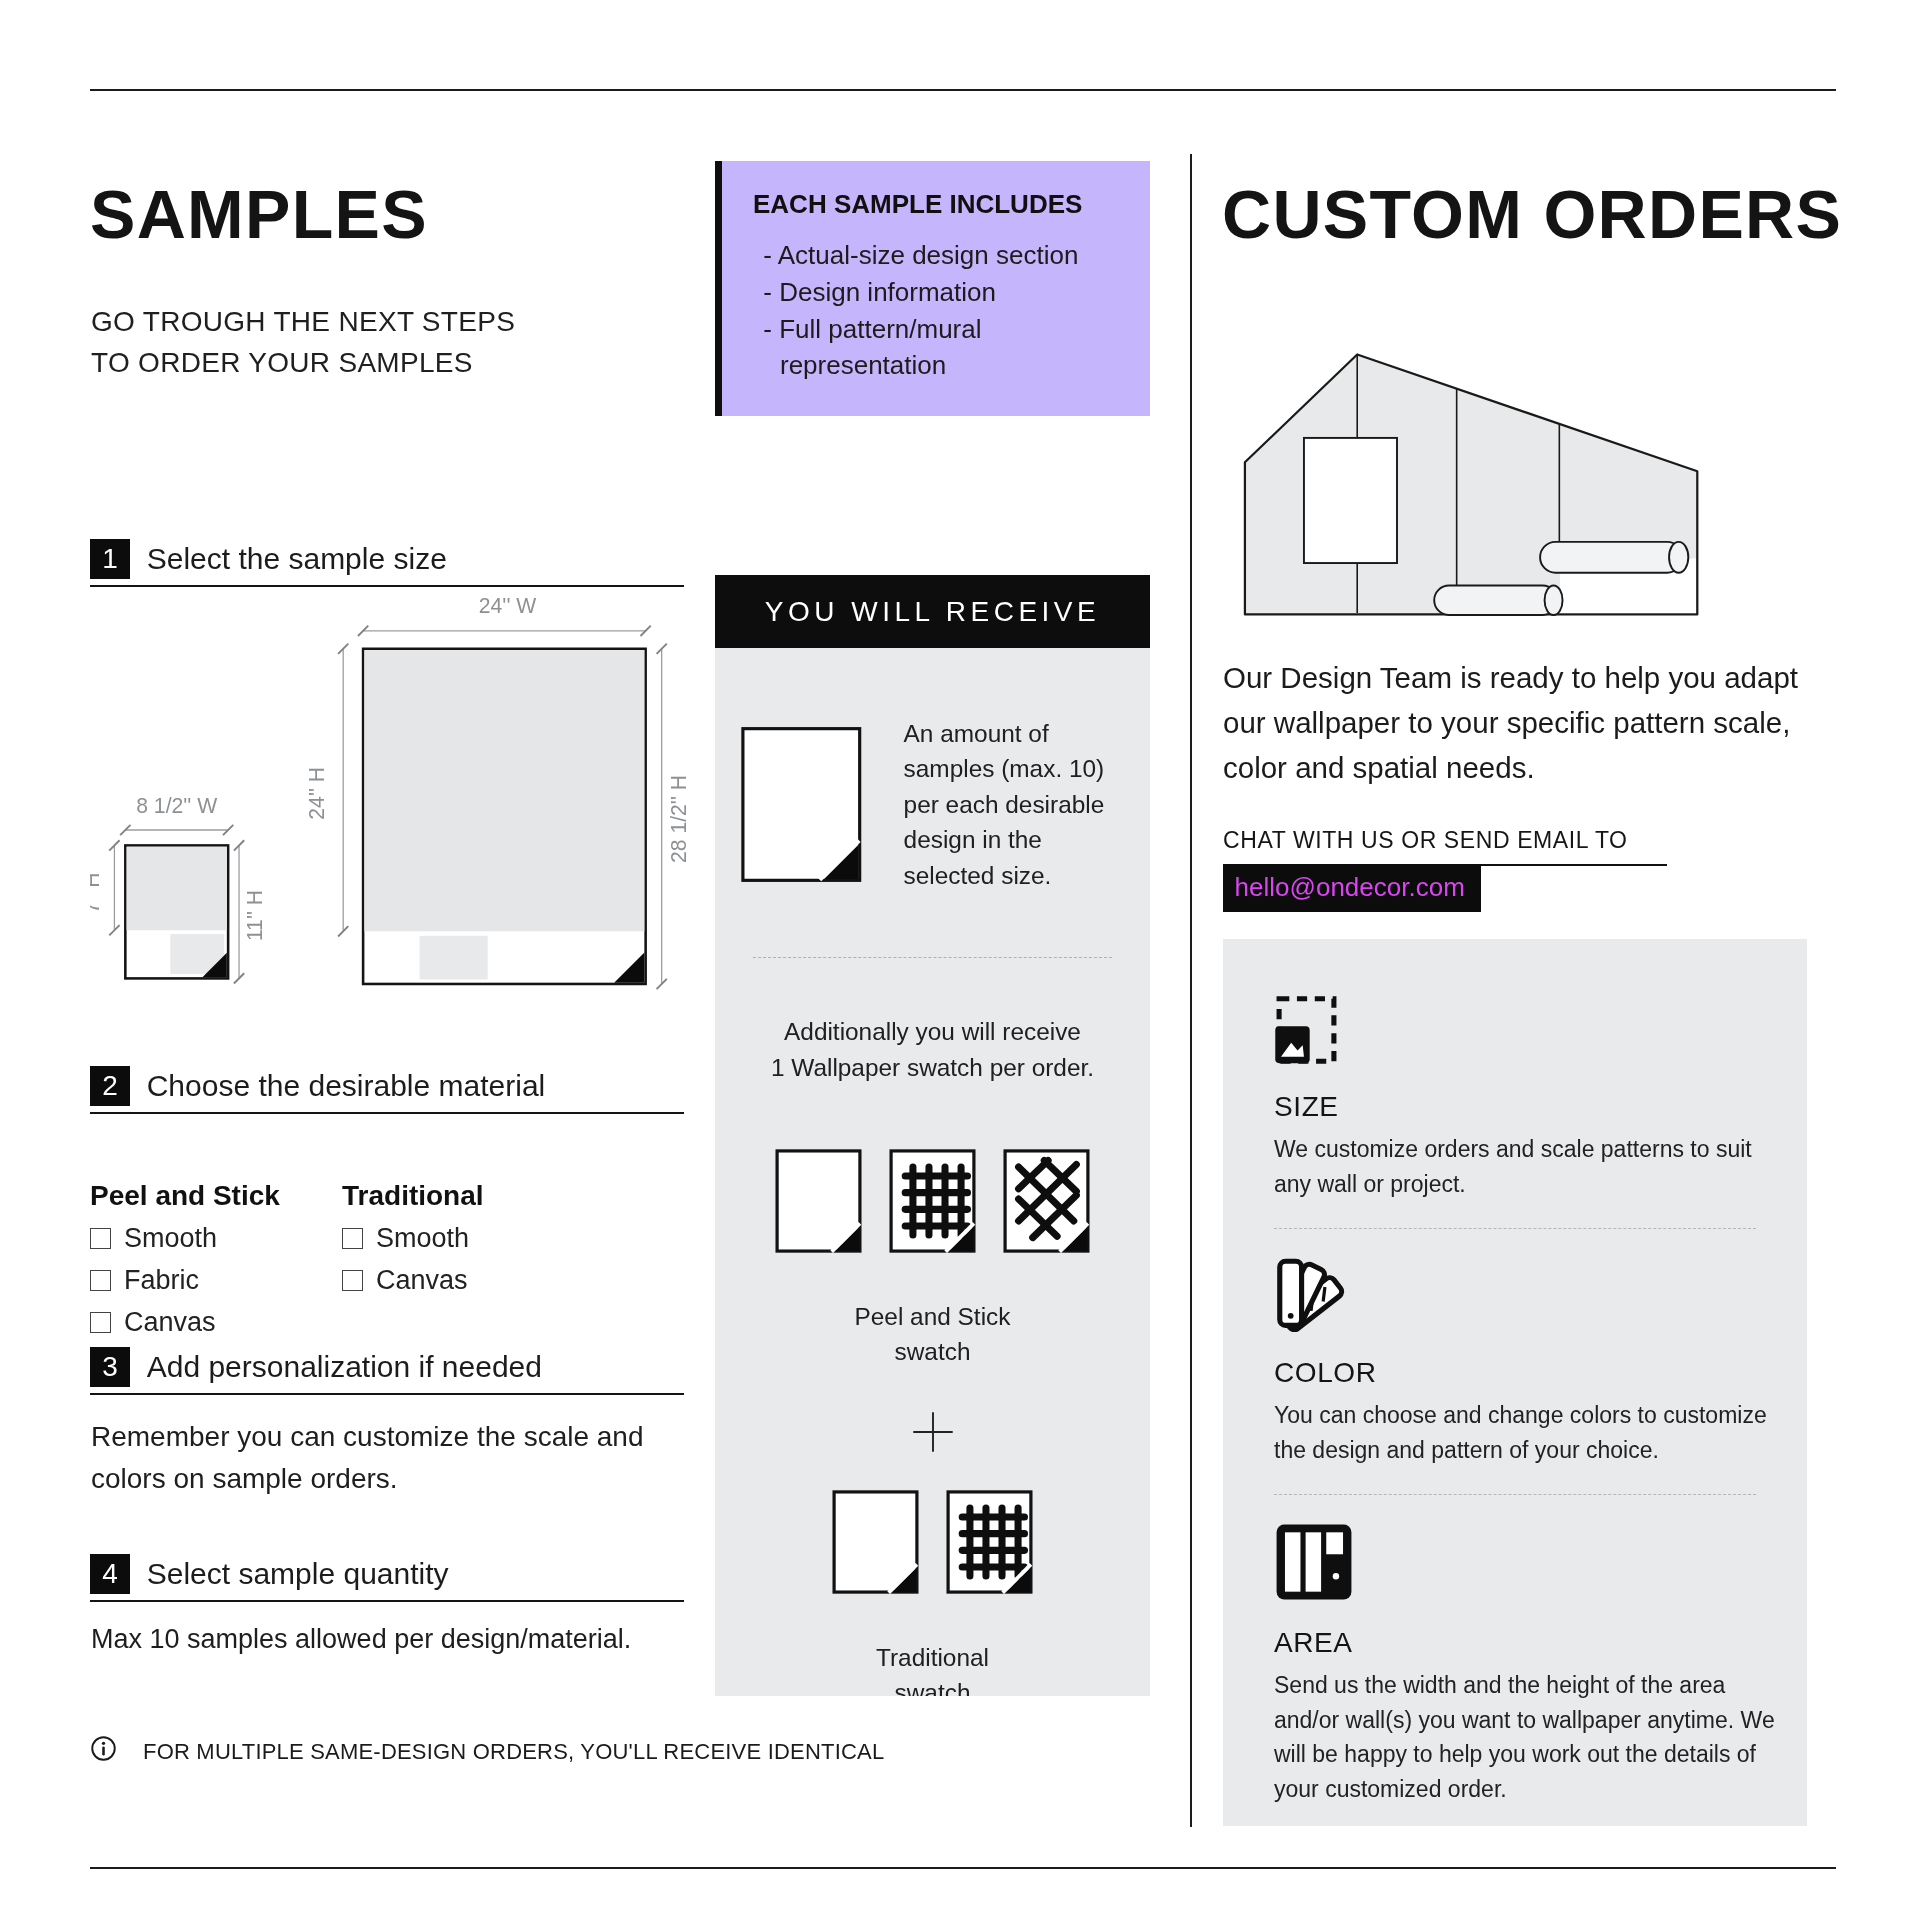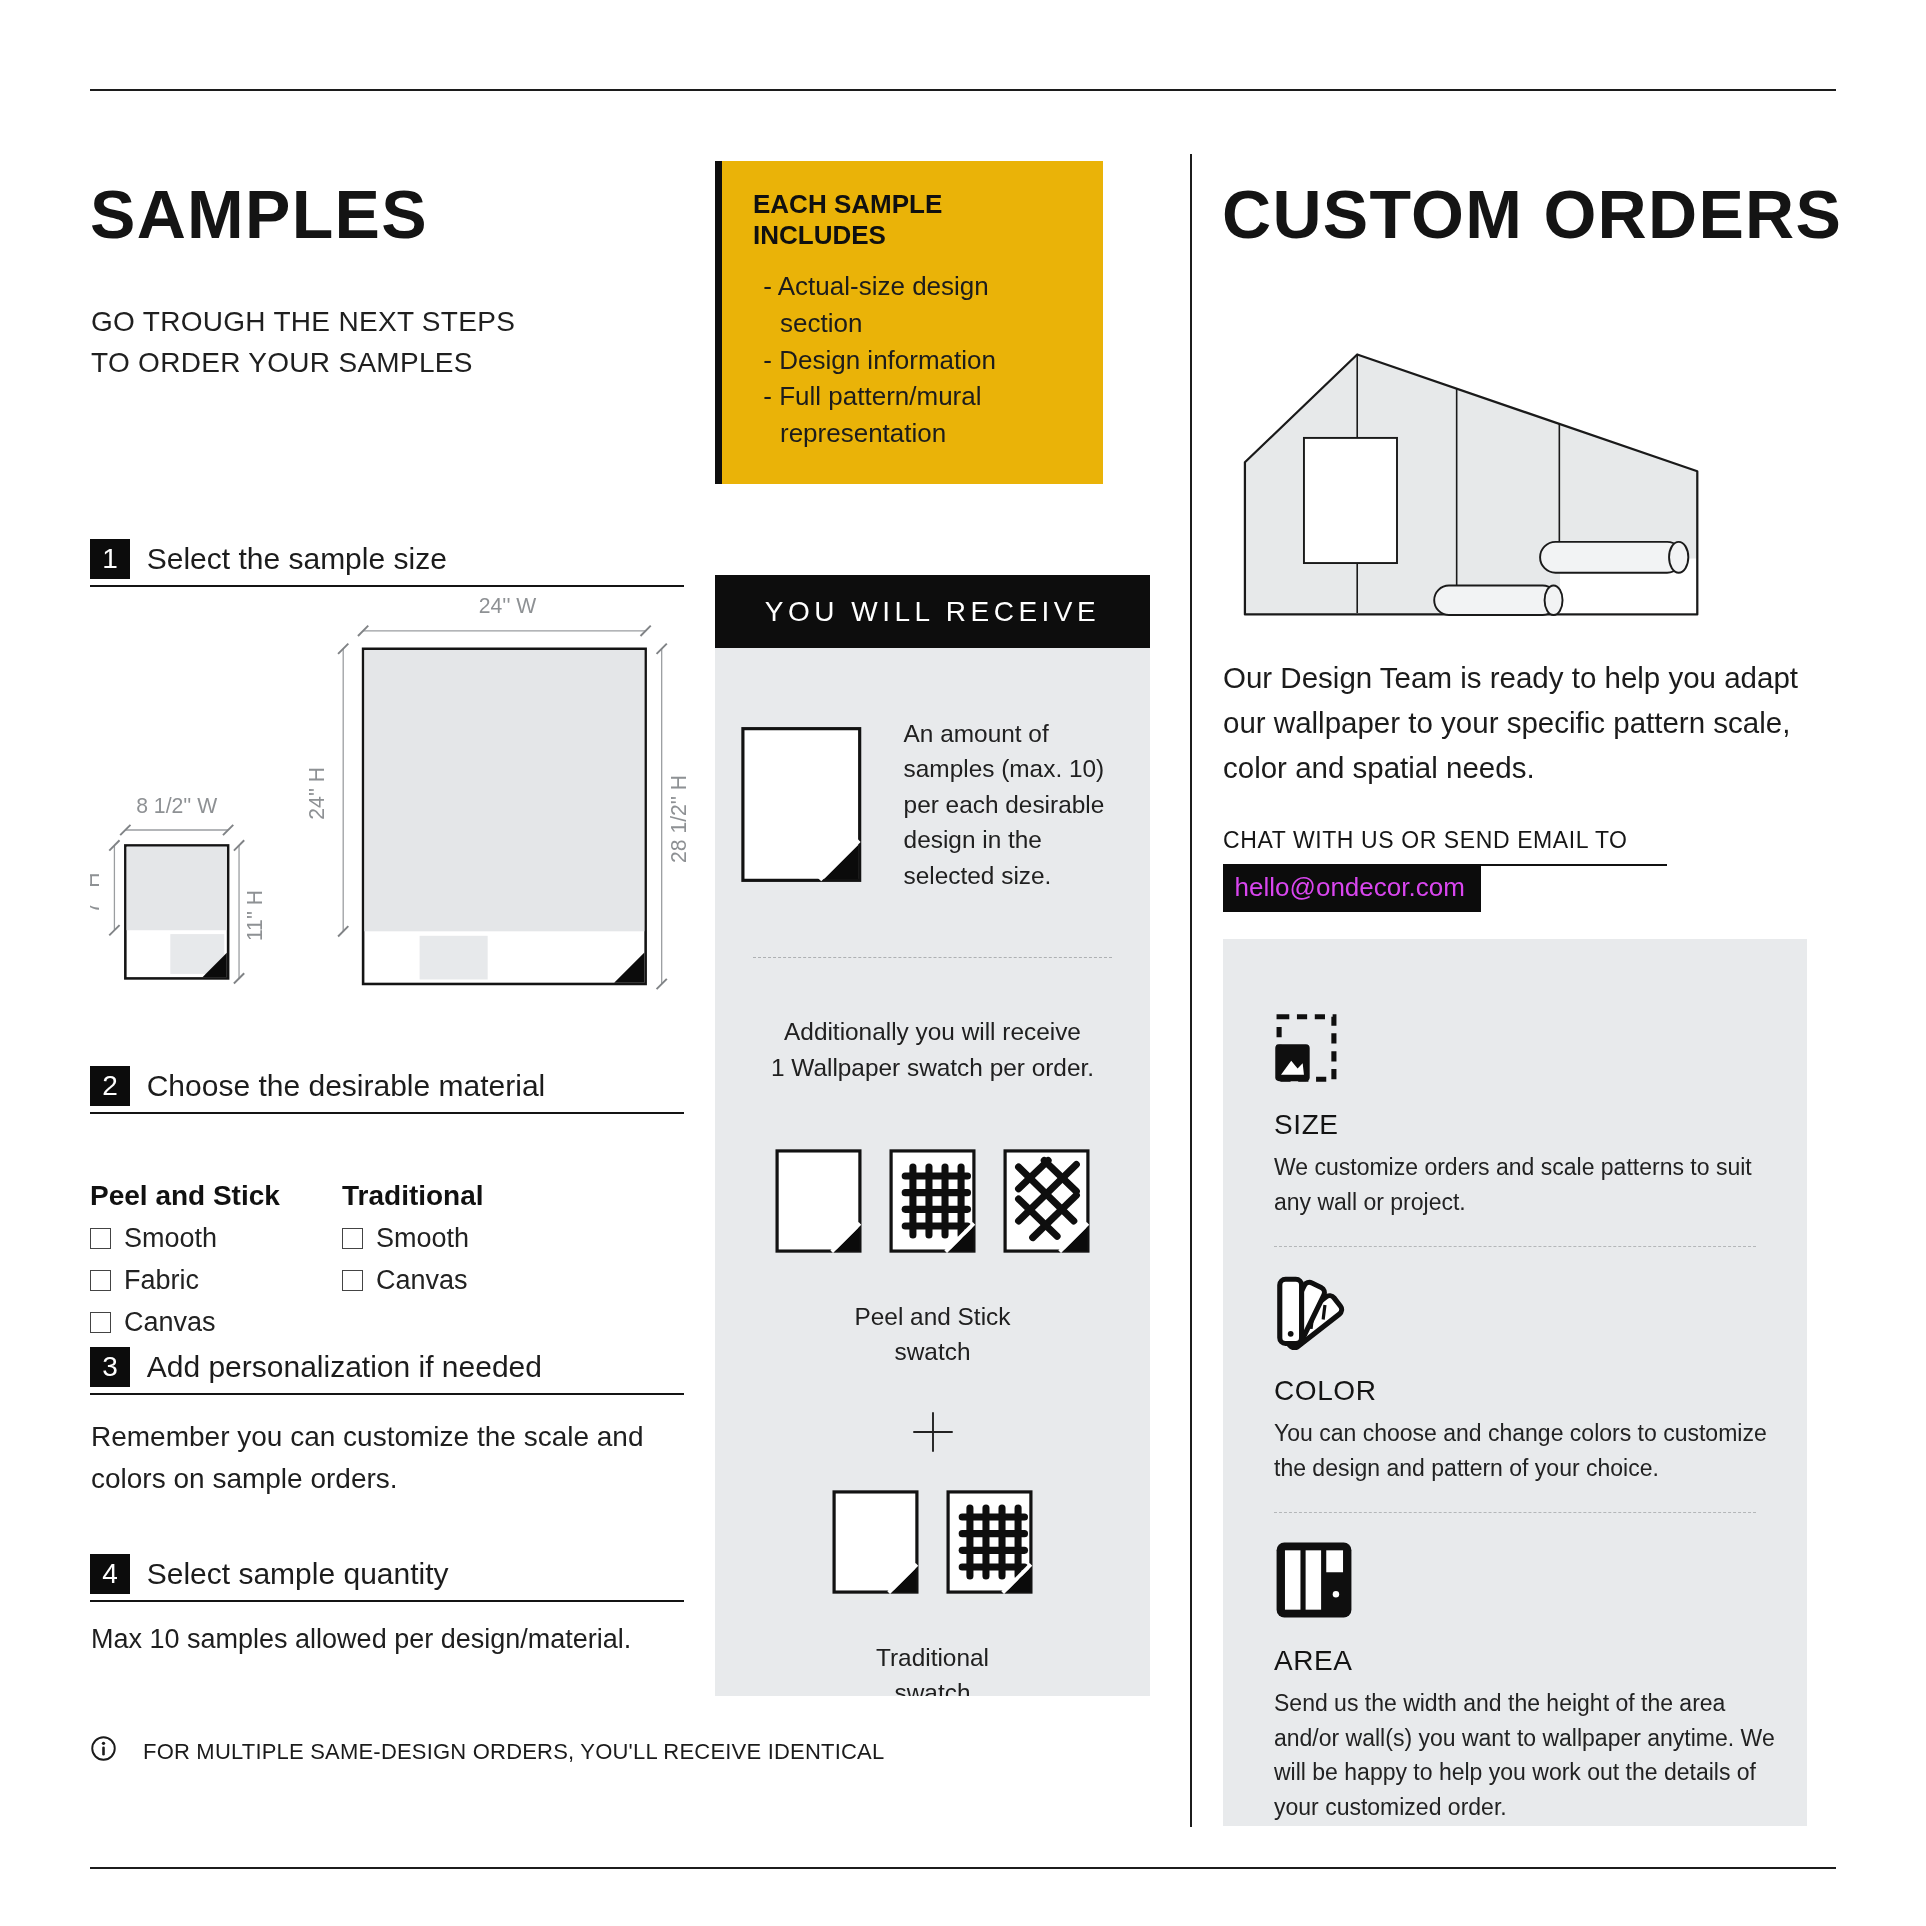--- a/index.html
+++ b/index.html
@@ -19,42 +19,42 @@
   .step{width:594px;border-bottom:2.6px solid #141414;display:flex;align-items:center;gap:16.7px;padding-bottom:6.4px;}
   .step-num{width:40px;height:40px;background:#0c0c0c;color:#fff;font-size:28px;display:flex;align-items:center;justify-content:center;flex:0 0 auto;}
   .step-title{font-size:30px;color:#1c1c1c;}
   
   .mat-col{width:244px;}
   .mat-head{font-size:28px;font-weight:700;color:#111;}
   .mat-item{display:flex;align-items:center;gap:13px;margin-top:11px;font-size:27px;color:#222;}
   .checkbox{width:19px;height:19px;border:1.9px solid #444;background:#fff;flex:0 0 auto;}
   .body-text{font-size:28px;line-height:1.5;color:#1e1e1e;}
   
-  .includes-box{left:715px;top:161px;width:388px;box-sizing:border-box;background:#eab308;border-left:7.7px solid #0e0e0e;padding:28px 26px 32px 31px;}
+  .includes-box{left:715px;top:161px;width:435px;box-sizing:border-box;background:#c4b5fd;border-left:7.7px solid #0e0e0e;padding:28px 26px 32px 31px;}
   .includes-title{font-size:26px;font-weight:700;color:#101010;}
   .includes-list{margin:16.7px 0 0 0;padding:0;list-style:none;font-size:26px;line-height:1.42;color:#1c1c1c;}
   .includes-list li{padding-left:27px;text-indent:-16.7px;max-width:352px;}
   .includes-list li::before{content:"- ";}
   
   .receive-bar{left:715px;top:575px;width:435px;height:73px;background:#0d0d0d;color:#ffffff;
     font-size:28px;letter-spacing:4.5px;display:flex;align-items:center;justify-content:center;}
   .receive-panel{left:715px;top:648px;width:435px;height:1048px;background:#e8eaec;box-sizing:border-box;padding:0 26px;overflow:hidden;}
   .sample-row{margin-top:68px;display:flex;gap:42px;align-items:center;}
   .sample-text{width:223px;font-size:24.4px;line-height:1.45;color:#202020;}
   .dashed{border:0;border-top:1.3px dashed #aeb1b3;margin:64px 11.6px 0 11.6px;}
   .center-note{margin-top:56px;text-align:center;font-size:24.4px;line-height:1.5;color:#202020;}
   .swatch-row{margin-top:62px;display:flex;justify-content:center;gap:27px;}
   .swatch-row.second{margin-top:37px;}
   .swatch-label{margin-top:46px;text-align:center;font-size:24.4px;line-height:1.45;color:#202020;}
   .plus-wrap{margin-top:41px;display:flex;justify-content:center;}
   
   .custom-intro{left:1223px;top:656px;width:597px;font-size:29.5px;line-height:1.52;color:#1b1b1b;}
   .chat-label{left:1223px;top:827px;font-size:23px;letter-spacing:0.6px;color:#161616;border-bottom:2.6px solid #111;padding:0 39px 10.3px 0;display:inline-block;}
   .email-chip{left:1223px;top:864px;background:#0c0c0c;color:#d946ef;font-size:26px;padding:7.7px 16.7px 9.6px 11.6px;display:inline-block;}
-  .info-panel{left:1223px;top:939px;width:584px;height:887px;background:#e8eaec;box-sizing:border-box;padding:73px 16px 19px 51px;overflow:hidden;}
+  .info-panel{left:1223px;top:939px;width:584px;height:887px;background:#e8eaec;box-sizing:border-box;padding:55px 16px 19px 51px;overflow:hidden;}
   .card-head{font-size:28px;letter-spacing:0.6px;color:#141414;margin:23px 0 9px 0;}
   .card-text{font-size:23px;line-height:1.5;color:#222;max-width:520px;}
   .panel-divider{border:0;border-top:1.3px dashed #b4b7b9;margin:27px 35px 27px 0;}
   
   .footnote{left:90px;top:1735px;display:flex;gap:26px;align-items:flex-start;}
   .footnote-text{font-size:22px;line-height:1.5;letter-spacing:0.2px;color:#1b1b1b;}
   svg text{font-family:"Liberation Sans", sans-serif;}
   .dim-label{fill:#8e9194;font-size:33px;}
 </style>
 </head>

